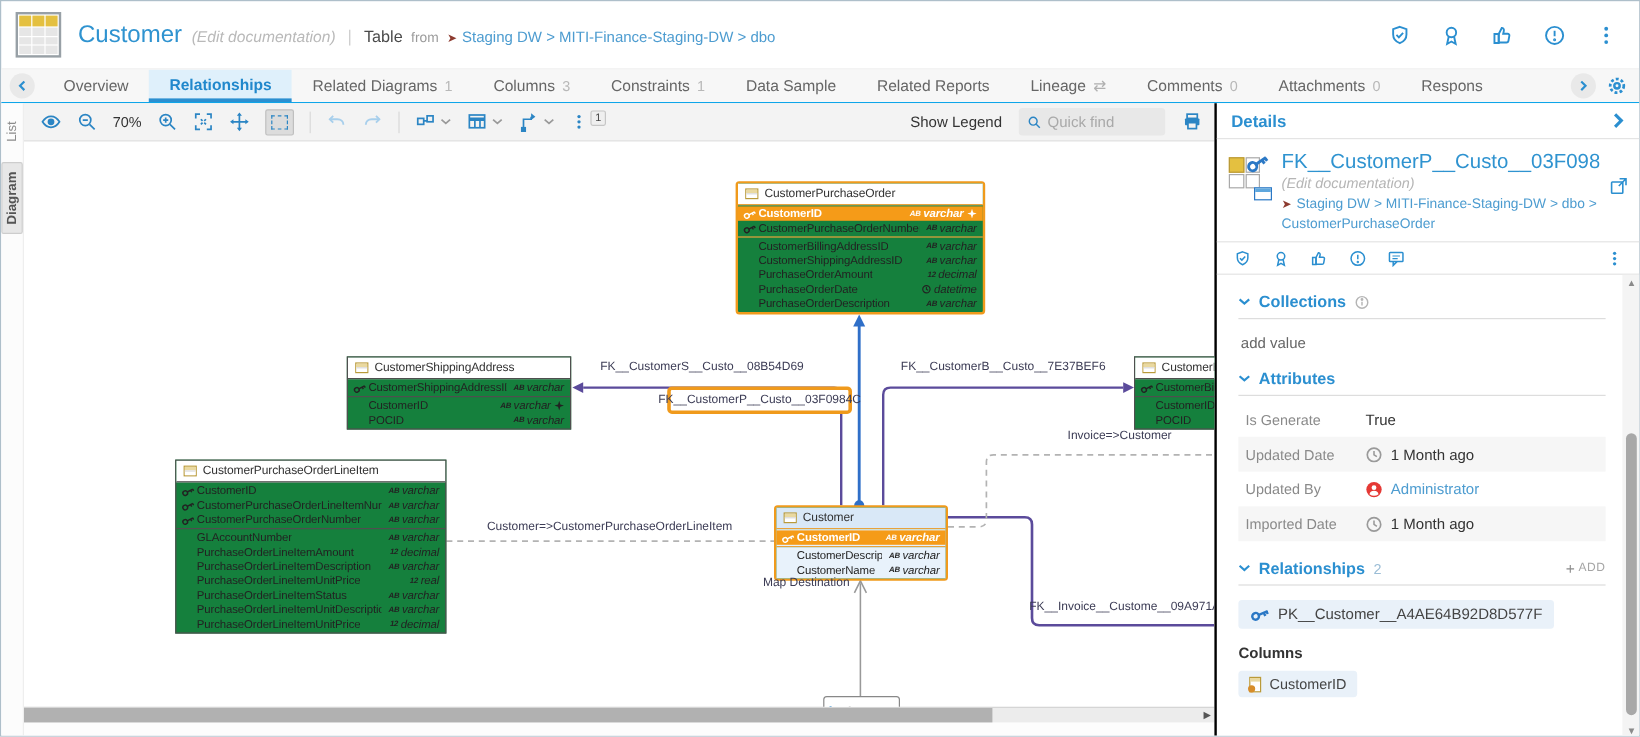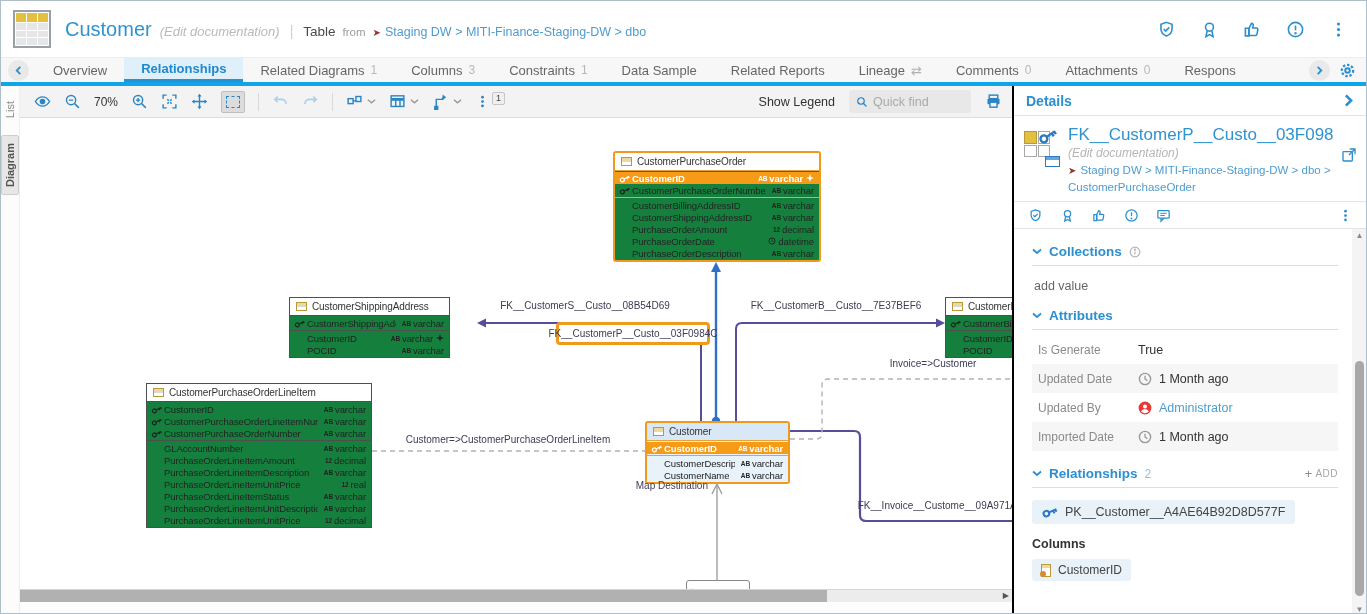--- a/index.html
+++ b/index.html
@@ -17,21 +17,21 @@
   .hdr-edit { font-size:13px; font-style:italic; color:#b9b9b9; margin-left:8px; }
   .hdr-sep { color:#cfcfcf; margin:0 10px; font-size:14px; }
   .hdr-type { font-size:13.5px; color:#4a4a4a; }
   .hdr-from { font-size:11.5px; color:#9b9b9b; margin:0 7px; }
   .flag { color:#8d3b2f; font-size:10px; margin-right:4px; }
   .hdr-crumb { font-size:12.5px; color:#4d9cd0; }
   .hdr-icons { margin-left:auto; display:flex; align-items:center; gap:24px; color:#2b8fd0; }
   .hdr-icons svg { width:19px; height:19px; display:block; }
 
   
-  .tabbar { height:28px; background:#f7f7f7; border-bottom:4px solid #0ea5e9; display:flex; align-items:stretch; }
+  .tabbar { height:28px; background:#f7f7f7; border-bottom:1px solid #0ea5e9; display:flex; align-items:stretch; }
   .circ { width:21px; height:21px; border-radius:50%; background:#e9e9e9; display:flex; align-items:center; justify-content:center; align-self:center; margin:0 7px; flex:none; }
   .circ svg { width:9px; height:9px; color:#2b8fd0; }
   .tabs { display:flex; align-items:stretch; overflow:hidden; flex:1; }
   .tab { display:flex; align-items:center; padding:0 17px; font-size:13px; color:#666; white-space:nowrap; cursor:pointer; }
   .tab .cnt { color:#b8b8b8; font-size:12px; margin-left:6px; }
   .tab .lin { color:#b0b0b0; font-size:13px; margin-left:6px; }
   .tab.active { background:#dff0fb; border-bottom:3px solid #2b8fd0; color:#2188cc; font-weight:bold; }
   .tab-right { display:flex; align-items:center; flex:none; }
   .gear-ico svg { width:17px; height:17px; color:#2b8fd0; display:block; margin:0 10px 0 2px; }
 
@@ -78,21 +78,21 @@
   .mini-tbl b { background:#ead9a0; }
   .mini-tbl s { background:#fff; border-top:1px solid #d9d9d9; }
   .sec { padding:1px 0; }
   .pksec { border-bottom:1px solid #4f4f4f; }
   .selected .pksec, .selected-focus .pksec { border-bottom:1px solid #e8a23c; }
   .selected-focus .sec { background:#e8f2fb; }
   .trow { height:12px; display:flex; align-items:center; padding:0 5px 0 4px; white-space:nowrap; overflow:hidden; }
   .trow .kc { width:13px; flex:none; display:flex; align-items:center; }
   .ksvg { width:12px; height:7px; transform:rotate(-28deg); color:#222; }
   .trow .nm { overflow:hidden; }
-  .trow .typ { margin-left:auto; display:flex; align-items:center; gap:2px; padding-left:6px; }
+  .trow .typ { margin-left:auto; display:flex; align-items:center; gap:2px; padding-left:6px;font-style:italic; }
   .trow .ti { font-size:6.5px; font-weight:bold; }
   .clk { width:8px; height:8px; }
   .krsvg { width:8px; height:8px; margin-left:3px; flex:none; }
   .trow.hl { background:#f59b18; color:#fff; font-weight:bold; }
   .trow.hl .ksvg { color:#fff; }
 
   .fk-chip { position:absolute; left:536px; top:204px; width:154px; height:23px; border:3px solid #f09a1c; border-radius:4px; background:#fff; display:flex; align-items:center; justify-content:center; font-size:10px; color:#3c3c55; z-index:5; white-space:nowrap; }
   .bottom-node { position:absolute; left:666px; top:462px; width:64px; height:26px; background:#fff; border:1px solid #888; border-radius:3px; display:flex; align-items:center; justify-content:center; gap:4px; font-size:10px; color:#333; z-index:3; }
   .gears { width:12px; height:11px; color:#2e86c8; }
 
@@ -506,21 +506,21 @@
                 <div class="trow">
                   <span class="kc"></span>
                   <span class="nm">PurchaseOrderDescription</span>
                   <span class="typ">
                     <span class="ti">AB</span>
                     <span>varchar</span>
                   </span>
                 </div>
               </div>
             </div>
-            <div class="dtable plain" style="left: 269px; top: 179px; width: 161px;">
+            <div class="dtable plain" style="left: 269px; top: 179px; width: 187px;">
               <div class="thead">
                 <span class="mini-tbl">
                   <b></b>
                   <s></s>
                 </span>
                 <span>CustomerShippingAddress</span>
               </div>
               <div class="sec pksec">
                 <div class="trow">
                   <span class="kc">

